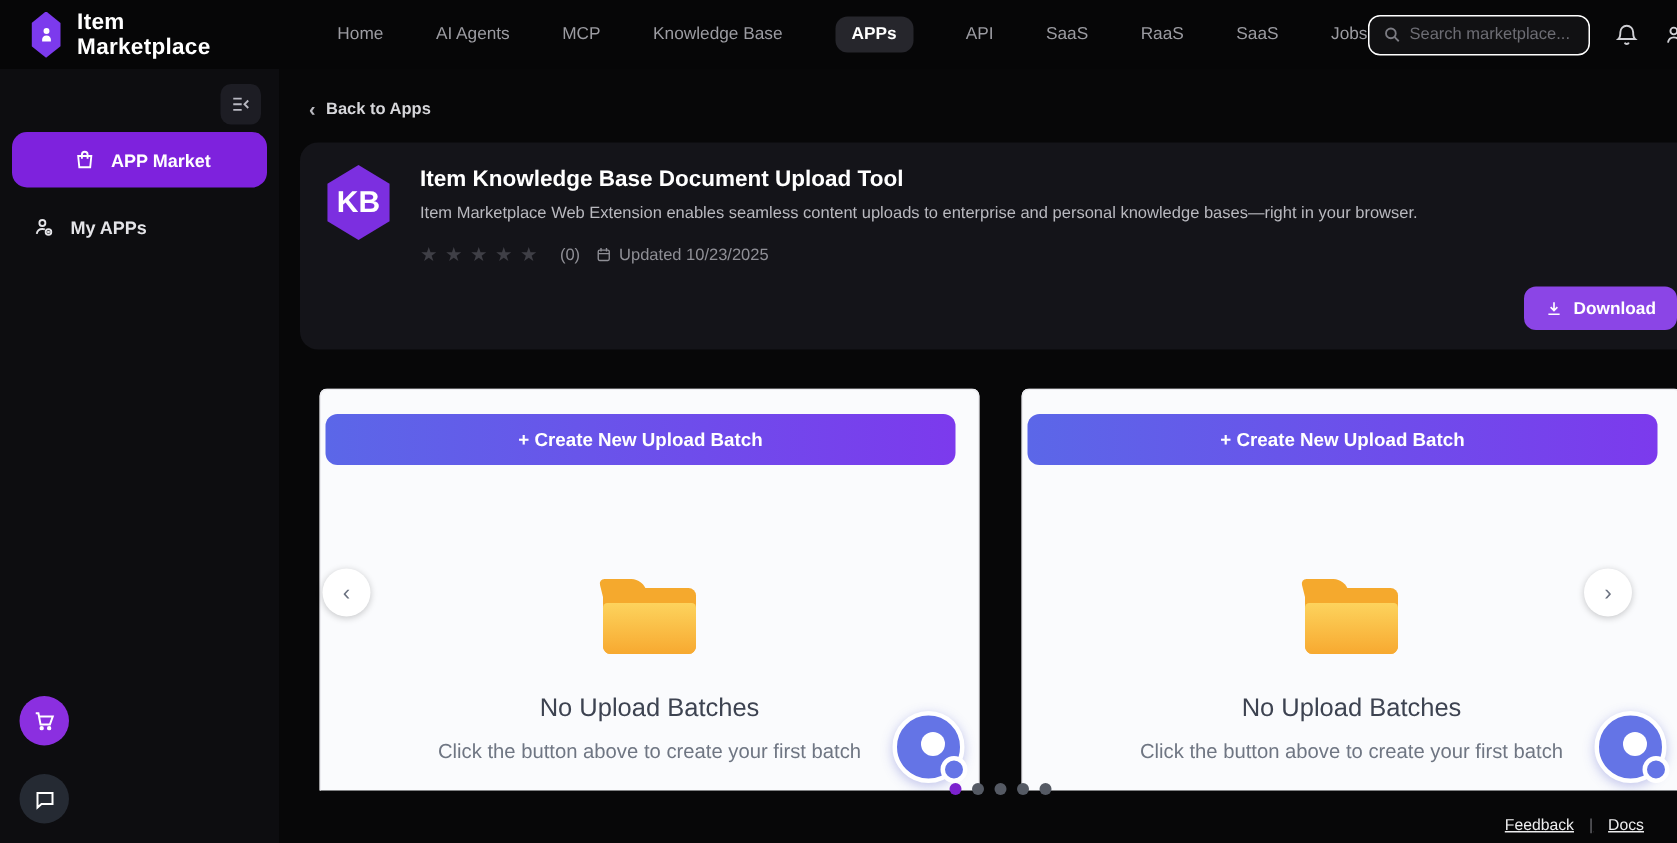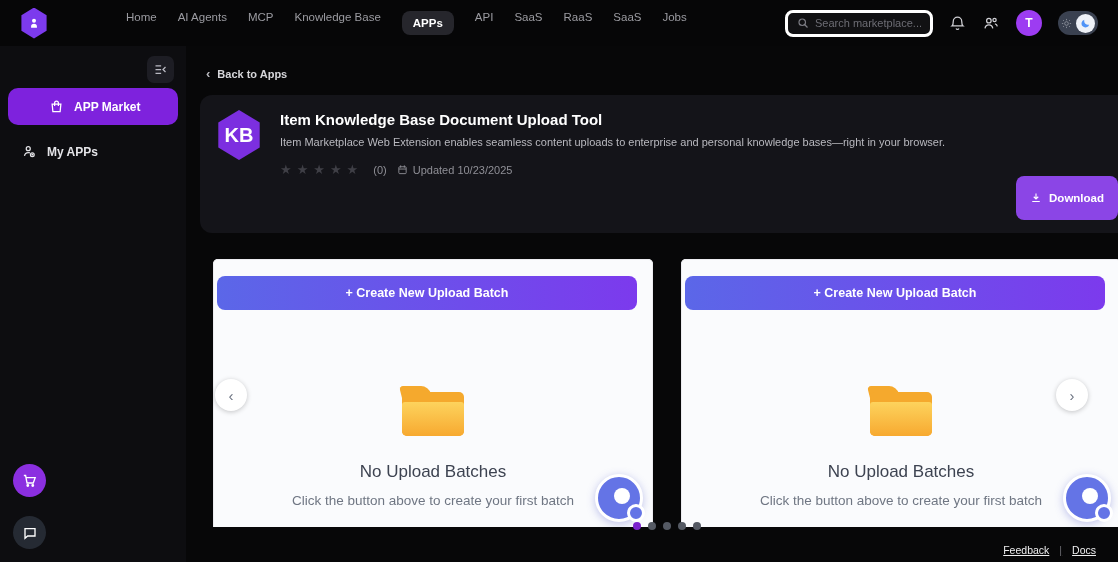--- a/index.html
+++ b/index.html
@@ -4,25 +4,25 @@
 <style>
   * { margin:0; padding:0; box-sizing:border-box; }
   html,body { width:1118px; height:562px; overflow:hidden; }
   body { font-family:"Liberation Sans", sans-serif; background:#060607; position:relative; }
 
   
   .topbar { height:46px; display:flex; align-items:center; padding:0 20px; background:#060607; }
   .brand { display:flex; align-items:center; gap:10px; }
   .hexlogo { width:28px; height:31px; background:#7c3aed; clip-path:polygon(50% 0%,95% 25%,95% 75%,50% 100%,5% 75%,5% 25%); display:flex; align-items:center; justify-content:center; }
   .brand-name { color:#fff; font-weight:bold; font-size:15px; letter-spacing:.2px; }
-  .nav { display:flex; gap:21px; margin-left:78px; }
+  .nav { display:flex; align-items:center; gap:35px; margin-left:78px; }
   .nav-item { color:#9b9ba1; font-size:11.5px; cursor:pointer; white-space:nowrap; }
   .nav-item.active { background:#26262c; color:#fff; padding:6px 11px; border-radius:8px; font-weight:bold; }
   .top-right { margin-left:auto; display:flex; align-items:center; gap:16px; }
-  .searchbox { width:148px; height:27px; background:#111113; border:3px solid #ffffff; border-radius:8px; display:flex; align-items:center; gap:6px; padding:0 9px; }
+  .searchbox { width:148px; height:27px; background:#111113; border:1px solid #ffffff; border-radius:8px; display:flex; align-items:center; gap:6px; padding:0 9px; }
   .searchbox input { flex:1; min-width:0; background:transparent; border:none; outline:none; color:#d4d4d8; font-size:11px; font-family:"Liberation Sans",sans-serif; }
   .searchbox input::placeholder { color:#6d6d74; }
   .iconbtn { display:flex; align-items:center; justify-content:center; cursor:pointer; }
   .avatar { width:26px; height:26px; border-radius:50%; background:#9d3cf2; color:#fff; font-size:12px; font-weight:bold; display:flex; align-items:center; justify-content:center; cursor:pointer; }
   .theme-toggle { width:40px; height:24px; background:#3a4150; border-radius:12px; display:flex; align-items:center; padding:0 3px; justify-content:space-between; cursor:pointer; }
   .toggle-knob { width:19px; height:19px; background:#eef1f7; border-radius:50%; display:flex; align-items:center; justify-content:center; }
 
   
   .app-body { display:flex; height:516px; position:relative; }
   .sidebar { width:186px; background:#0d0d10; position:relative; flex-shrink:0; }
@@ -38,21 +38,21 @@
 
   
   .app-card { margin-top:13px; background:#141419; border-radius:12px; height:138px; padding:13px 16px; position:relative; }
   .app-card-row { display:flex; gap:18px; }
   .kb-hex { width:46px; height:50px; background:#7c2fe0; clip-path:polygon(50% 0%,95% 25%,95% 75%,50% 100%,5% 75%,5% 25%); display:flex; align-items:center; justify-content:center; color:#fff; font-weight:bold; font-size:20px; flex-shrink:0; margin-top:2px; }
   .app-title { color:#fff; font-size:15px; font-weight:bold; margin-top:3px; }
   .app-desc { color:#b9b9bf; font-size:11px; margin-top:8px; }
   .meta-row { display:flex; align-items:center; gap:10px; margin-top:14px; }
   .stars { color:#3f3f46; font-size:13px; letter-spacing:5px; }
   .meta-dim { color:#8f8f96; font-size:11px; display:flex; align-items:center; gap:5px; }
-  .download-btn { position:absolute; right:16px; bottom:13px; background:#8b45e6; color:#fff; border:none; border-radius:8px; height:44px; padding:0 14px; font-size:11.5px; font-weight:bold; display:flex; align-items:center; gap:7px; cursor:pointer; font-family:"Liberation Sans",sans-serif; }
+  .download-btn { position:absolute; right:16px; bottom:13px; background:#8b45e6; color:#fff; border:none; border-radius:8px; height:29px; padding:0 14px; font-size:11.5px; font-weight:bold; display:flex; align-items:center; gap:7px; cursor:pointer; font-family:"Liberation Sans",sans-serif; }
 
   
   .carousel { position:relative; margin-top:26px; height:268px; }
   .slides-clip { overflow:hidden; height:268px; padding:0 13px; }
   .slides { display:flex; gap:28px; }
   .slide { flex:0 0 440px; height:320px; background:#fafbfd; border-radius:5px; position:relative; box-shadow:0 0 0 1px #ececf0 inset; }
   .create-btn { position:absolute; left:4px; right:16px; top:17px; height:34px; background:linear-gradient(90deg,#5b67e8,#7c3aed); border:none; border-radius:8px; color:#fff; font-size:12.5px; font-weight:bold; cursor:pointer; font-family:"Liberation Sans",sans-serif; }
   .folder { position:absolute; top:127px; left:50%; transform:translateX(-50%); width:62px; height:50px; }
   .folder-back { position:absolute; left:0; right:0; top:6px; bottom:0; background:#f5a92d; border-radius:5px; }
   .folder-tab { position:absolute; top:0; left:0; width:30px; height:12px; background:#f5a92d; border-radius:4px 8px 0 0; transform:skewX(14deg); transform-origin:bottom left; }
@@ -82,20 +82,21 @@
 <body>
 
 <header class="topbar">
   <div class="brand">
     <div class="hexlogo">
       <svg width="14" height="14" viewBox="0 0 24 24" fill="#fff">
           <circle cx="12" cy="8" r="3.4"></circle>
           <path d="M12 13.2c-3.2 0-5 1.9-5 4.6V20h10v-2.2c0-2.7-1.8-4.6-5-4.6z"></path>
         </svg>
     </div>
+    <span class="brand-name">Item Marketplace</span>
   </div>
   <nav class="nav">
     <span class="nav-item">Home</span>
     <span class="nav-item">AI Agents</span>
     <span class="nav-item">MCP</span>
     <span class="nav-item">Knowledge Base</span>
     <span class="nav-item active">APPs</span>
     <span class="nav-item">API</span>
     <span class="nav-item">SaaS</span>
     <span class="nav-item">RaaS</span>

